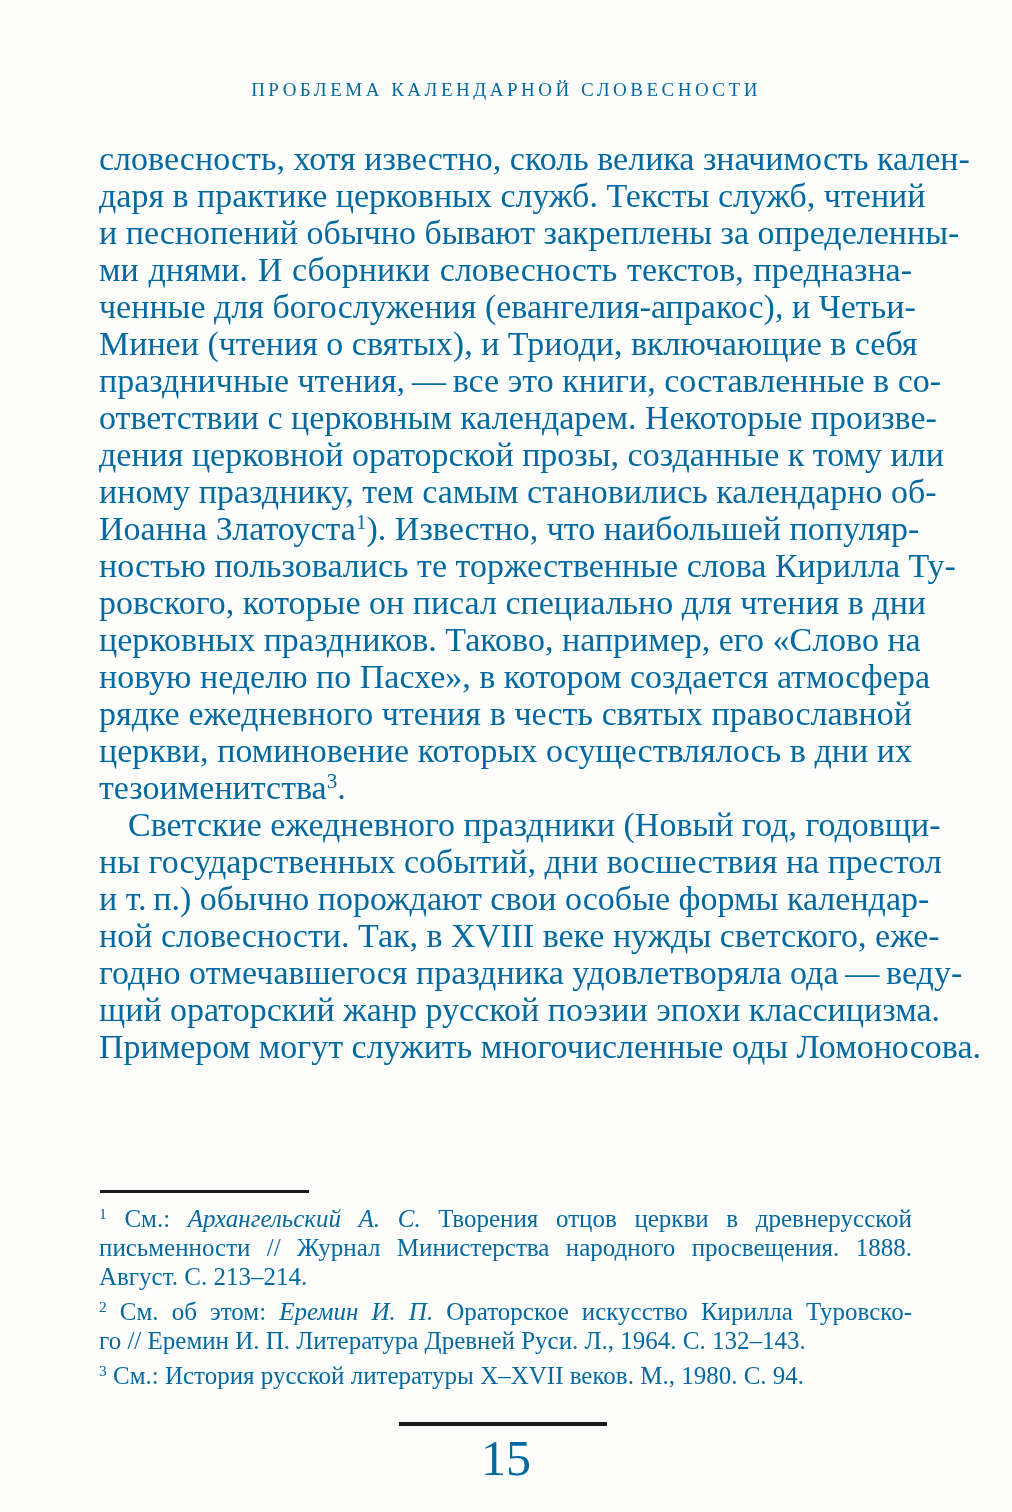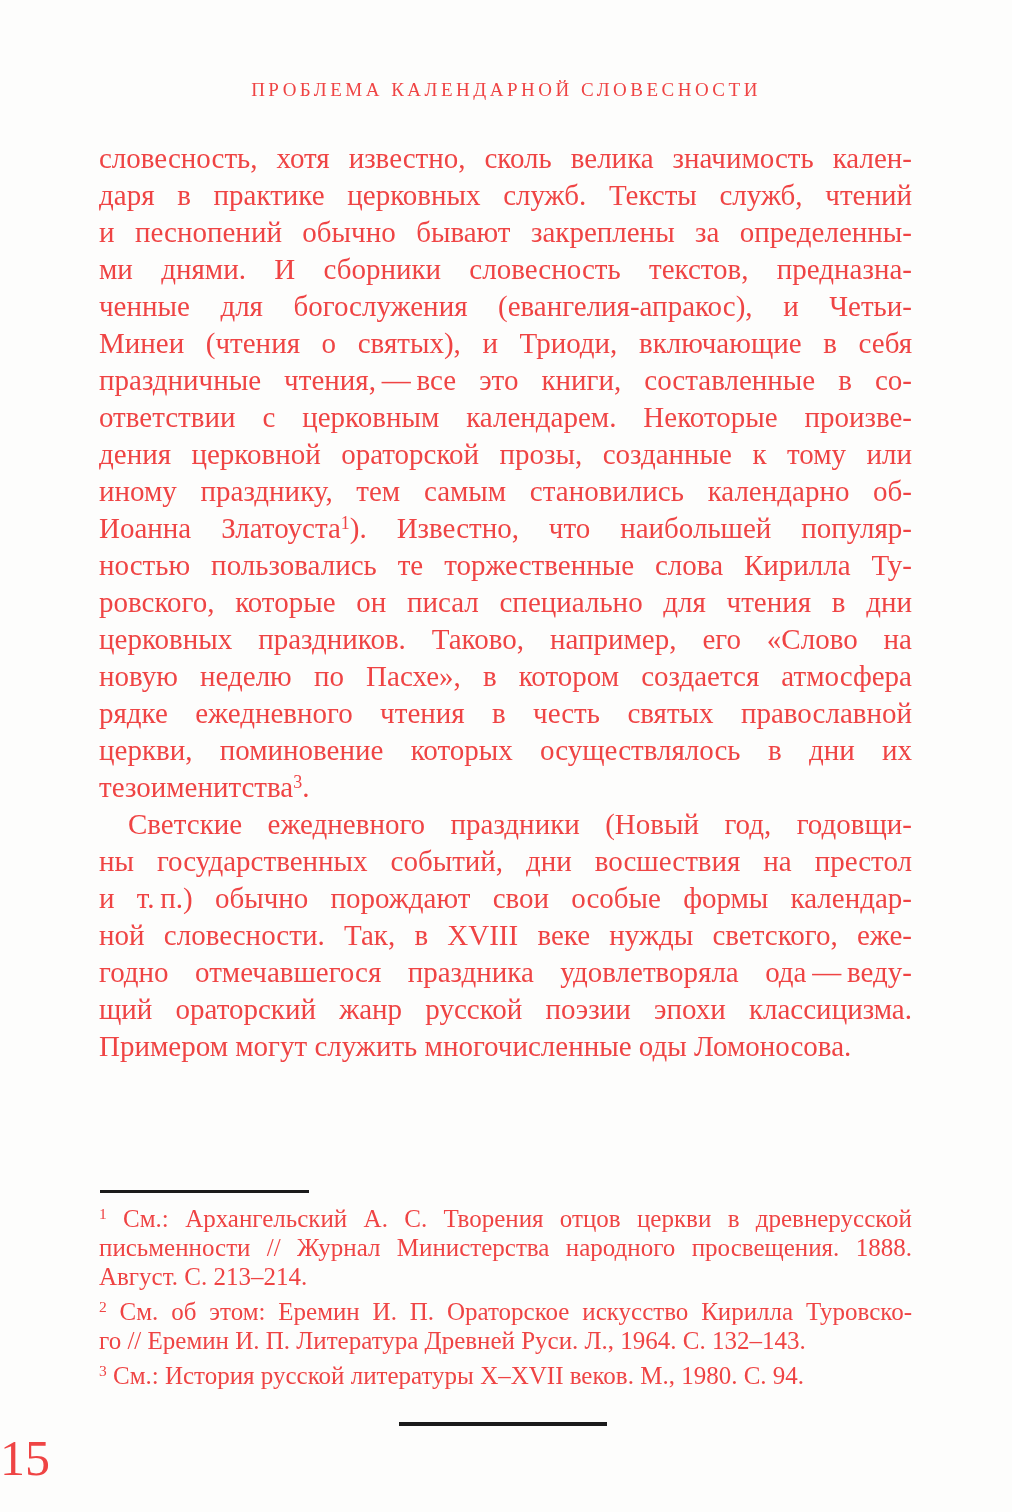--- a/index.html
+++ b/index.html
@@ -26,38 +26,38 @@
     letter-spacing: 3.5px;
     white-space: nowrap;
   }
   .body-text {
     position: absolute;
     left: 99px;
     top: 140px;
     width: 813px;
   }
   .body-text .tline {
-    font-size: 29px;
+    font-size: 34px;
     line-height: 37px;
     height: 37px;
   }
   .tline {
     white-space: nowrap;
     text-align: justify;
     text-align-last: justify;
   }
   .tline.end { text-align-last: left; }
   .tline.indent { text-indent: 29px; }
   .sup {
     font-size: 0.62em;
     position: relative;
     top: -0.5em;
     vertical-align: baseline;
   }
-  .it { }
+  .it { font-style: italic; }
   .footnote-rule {
     position: absolute;
     left: 100px;
     top: 1190px;
     width: 209px;
     height: 3px;
     background: #1b1b1b;
   }
   .footnotes {
     position: absolute;
@@ -77,28 +77,29 @@
     top: 1422px;
     width: 208px;
     height: 4px;
     background: #1b1b1b;
   }
   .page-number {
     position: absolute;
     top: 1430px;
     left: 0;
     width: 100%;
+    text-align: center;
     font-size: 50px;
     line-height: 56px;
   }
 </style>
 </head>
 <body style="background: rgb(253, 253, 252);">
 
-<div class="page" style="color: #ef4444; background: rgb(253, 253, 252);">
+<div class="page" style="color: #0369a1; background: rgb(253, 253, 252);">
   <div class="running-head">ПРОБЛЕМА КАЛЕНДАРНОЙ СЛОВЕСНОСТИ</div>
 
   <div class="body-text">
       <div class="tline"><span>словесность, хотя известно, сколь велика значимость кален-</span></div>
       <div class="tline"><span>даря в практике церковных служб. Тексты служб, чтений</span></div>
       <div class="tline"><span>и песнопений обычно бывают закреплены за определенны-</span></div>
       <div class="tline"><span>ми днями. И сборники словесность текстов, предназна-</span></div>
       <div class="tline"><span>ченные для богослужения (евангелия-апракос), и Четьи-</span></div>
       <div class="tline"><span>Минеи (чтения о святых), и Триоди, включающие в себя</span></div>
       <div class="tline"><span>праздничные чтения, — все это книги, составленные в со-</span></div>

